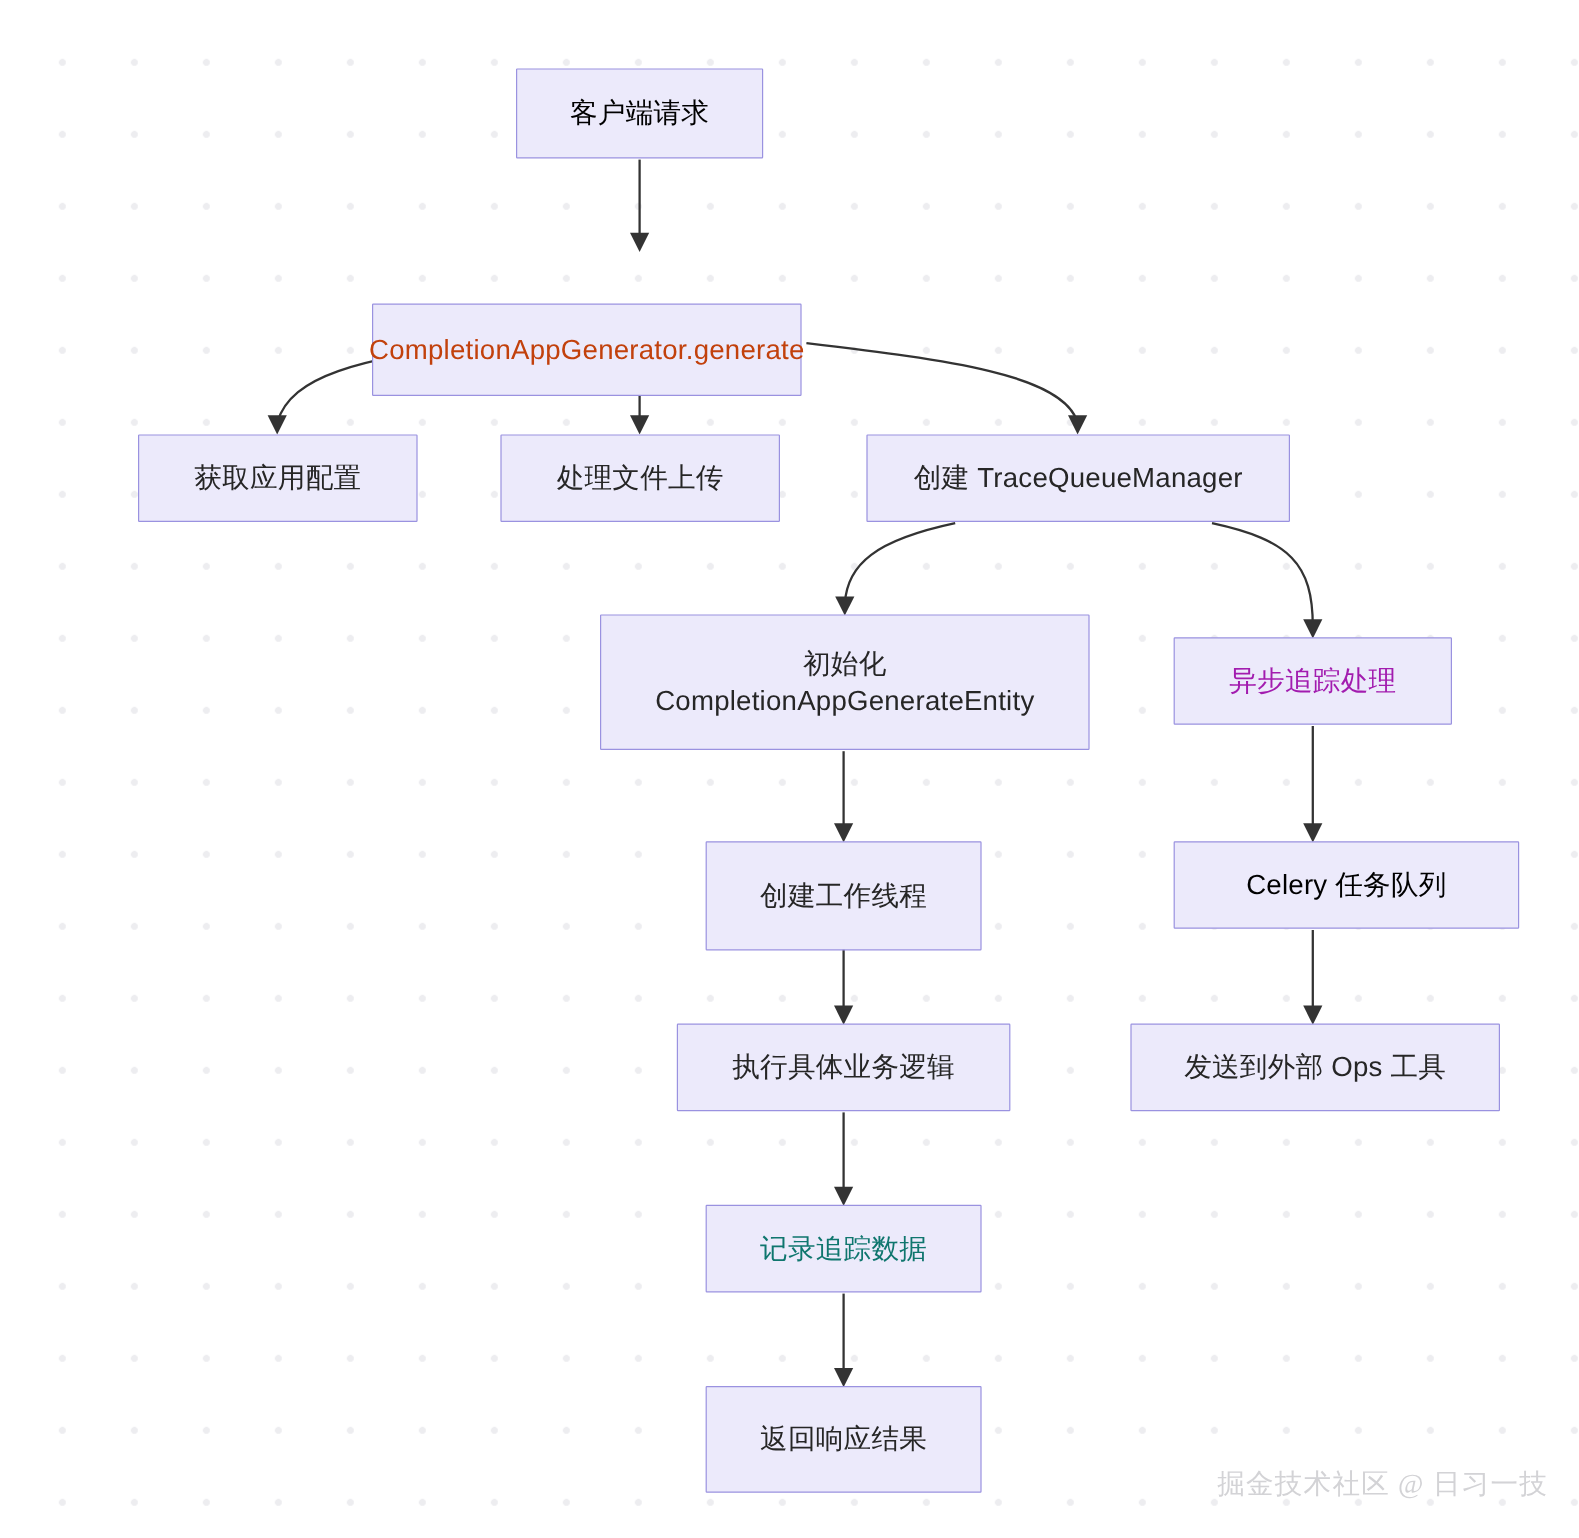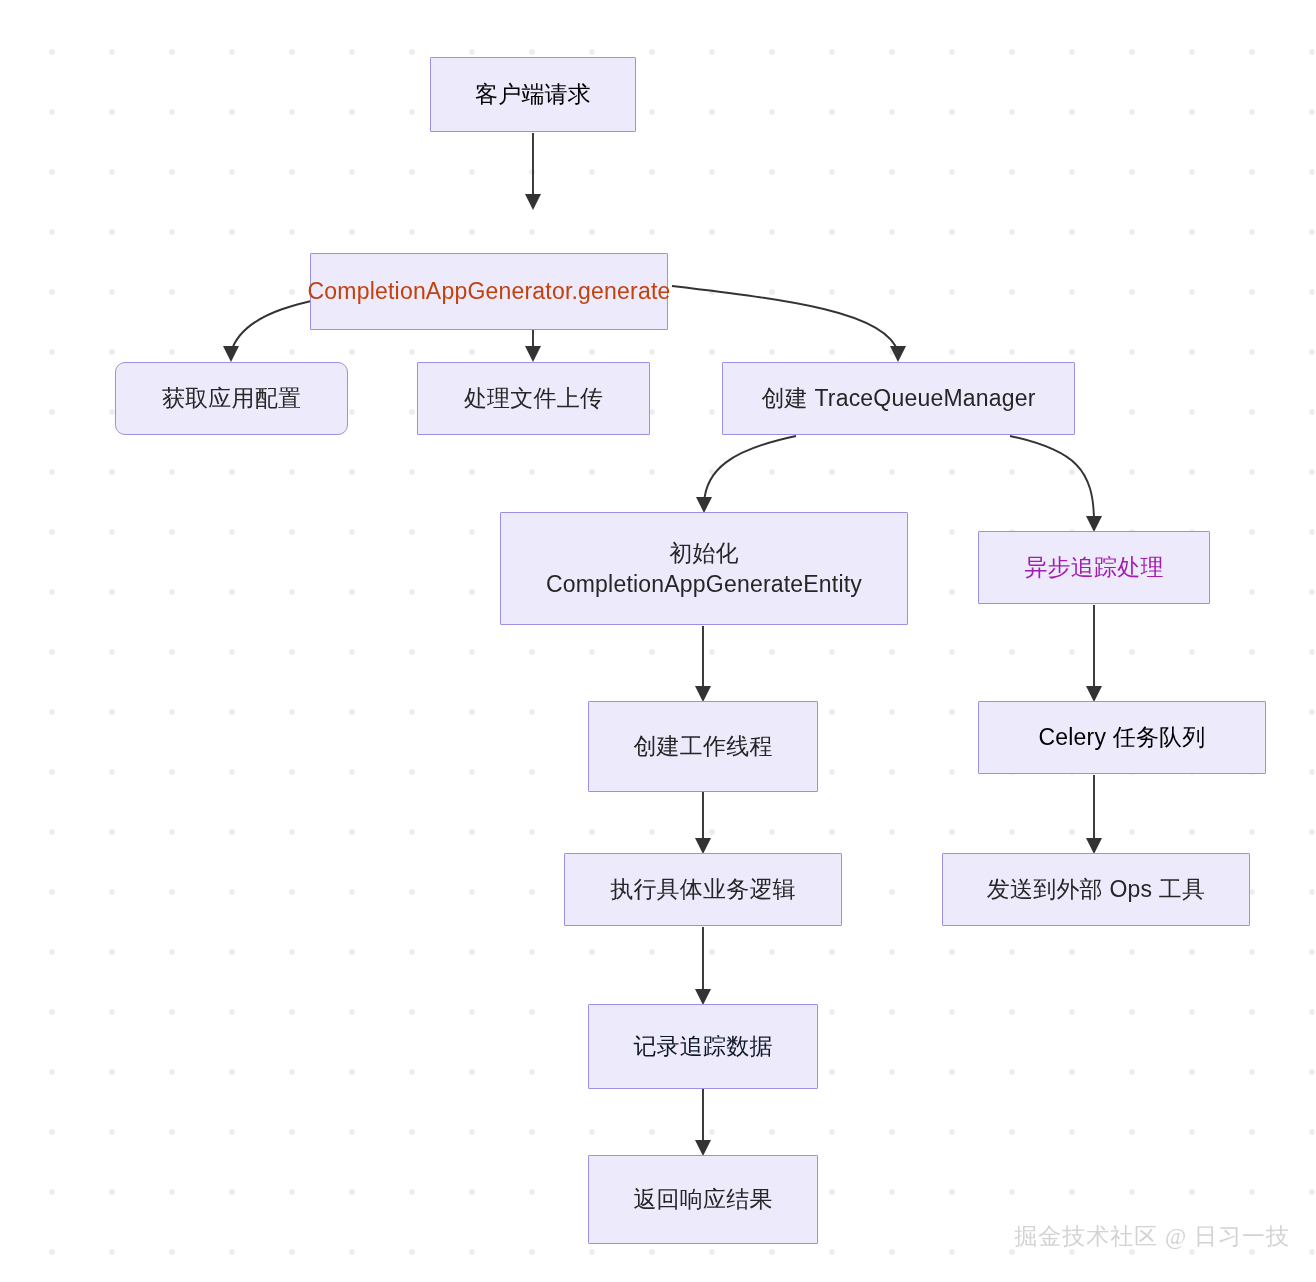--- a/index.html
+++ b/index.html
@@ -95,21 +95,21 @@
       <polygon points="1086,838 1102,838 1094,854" fill="#333333"></polygon>
     </svg>
 
   <div id="nodes-layer">
       <div class="node" style="left: 430px; top: 57px; width: 206px; height: 75px; background: rgb(236, 234, 251); border-color: rgb(154, 146, 224); color: #000000;">
         <span class="label">客户端请求</span>
       </div>
       <div class="node" style="left: 310px; top: 208px; width: 358px; height: 77px; background: rgb(236, 234, 251); border-color: rgb(154, 146, 224); color: #c2410c; margin-top: 45px;">
         <span class="label">CompletionAppGenerator.generate</span>
       </div>
-      <div class="node" style="left: 115px; top: 362px; width: 233px; height: 73px; background: rgb(236, 234, 251); border-color: rgb(154, 146, 224); color: rgb(38, 38, 38); border-radius: 10px;">
+      <div class="node" style="left: 115px; top: 362px; width: 233px; height: 73px; background: rgb(236, 234, 251); border-color: rgb(154, 146, 224); color: rgb(38, 38, 38);">
         <span class="label">获取应用配置</span>
       </div>
       <div class="node" style="left: 417px; top: 362px; width: 233px; height: 73px; background: rgb(236, 234, 251); border-color: rgb(154, 146, 224); color: rgb(38, 38, 38);">
         <span class="label">处理文件上传</span>
       </div>
       <div class="node" style="left: 722px; top: 362px; width: 353px; height: 73px; background: rgb(236, 234, 251); border-color: rgb(154, 146, 224); color: rgb(38, 38, 38);">
         <span class="label">创建 TraceQueueManager</span>
       </div>
       <div class="node" style="left: 500px; top: 512px; width: 408px; height: 113px; background: rgb(236, 234, 251); border-color: rgb(154, 146, 224); color: rgb(38, 38, 38);">
         <span class="label">初始化
@@ -123,21 +123,21 @@
       </div>
       <div class="node" style="left: 966px; top: 701px; width: 288px; height: 73px; background: rgb(236, 234, 251); border-color: rgb(154, 146, 224); color: #000000; margin-left: 12px;">
         <span class="label">Celery 任务队列</span>
       </div>
       <div class="node" style="left: 564px; top: 853px; width: 278px; height: 73px; background: rgb(236, 234, 251); border-color: rgb(154, 146, 224); color: rgb(38, 38, 38); text-align: center;">
         <span class="label">执行具体业务逻辑</span>
       </div>
       <div class="node" style="left: 942px; top: 853px; width: 308px; height: 73px; background: rgb(236, 234, 251); border-color: rgb(154, 146, 224); color: rgb(38, 38, 38);">
         <span class="label">发送到外部 Ops 工具</span>
       </div>
-      <div class="node" style="left: 588px; top: 1004px; width: 230px; height: 85px; background: rgb(236, 234, 251); border-color: rgb(154, 146, 224); color: #0f172a;">
+      <div class="node" style="left: 588px; top: 1004px; width: 230px; height: 73px; background: rgb(236, 234, 251); border-color: rgb(154, 146, 224); color: #0f766e;">
         <span class="label">记录追踪数据</span>
       </div>
       <div class="node" style="left: 588px; top: 1155px; width: 230px; height: 89px; background: rgb(236, 234, 251); border-color: rgb(154, 146, 224); color: rgb(38, 38, 38);">
         <span class="label">返回响应结果</span>
       </div>
     </div>
 
   <div id="watermark">掘金技术社区 @ 日习一技</div>
 
 </div>

